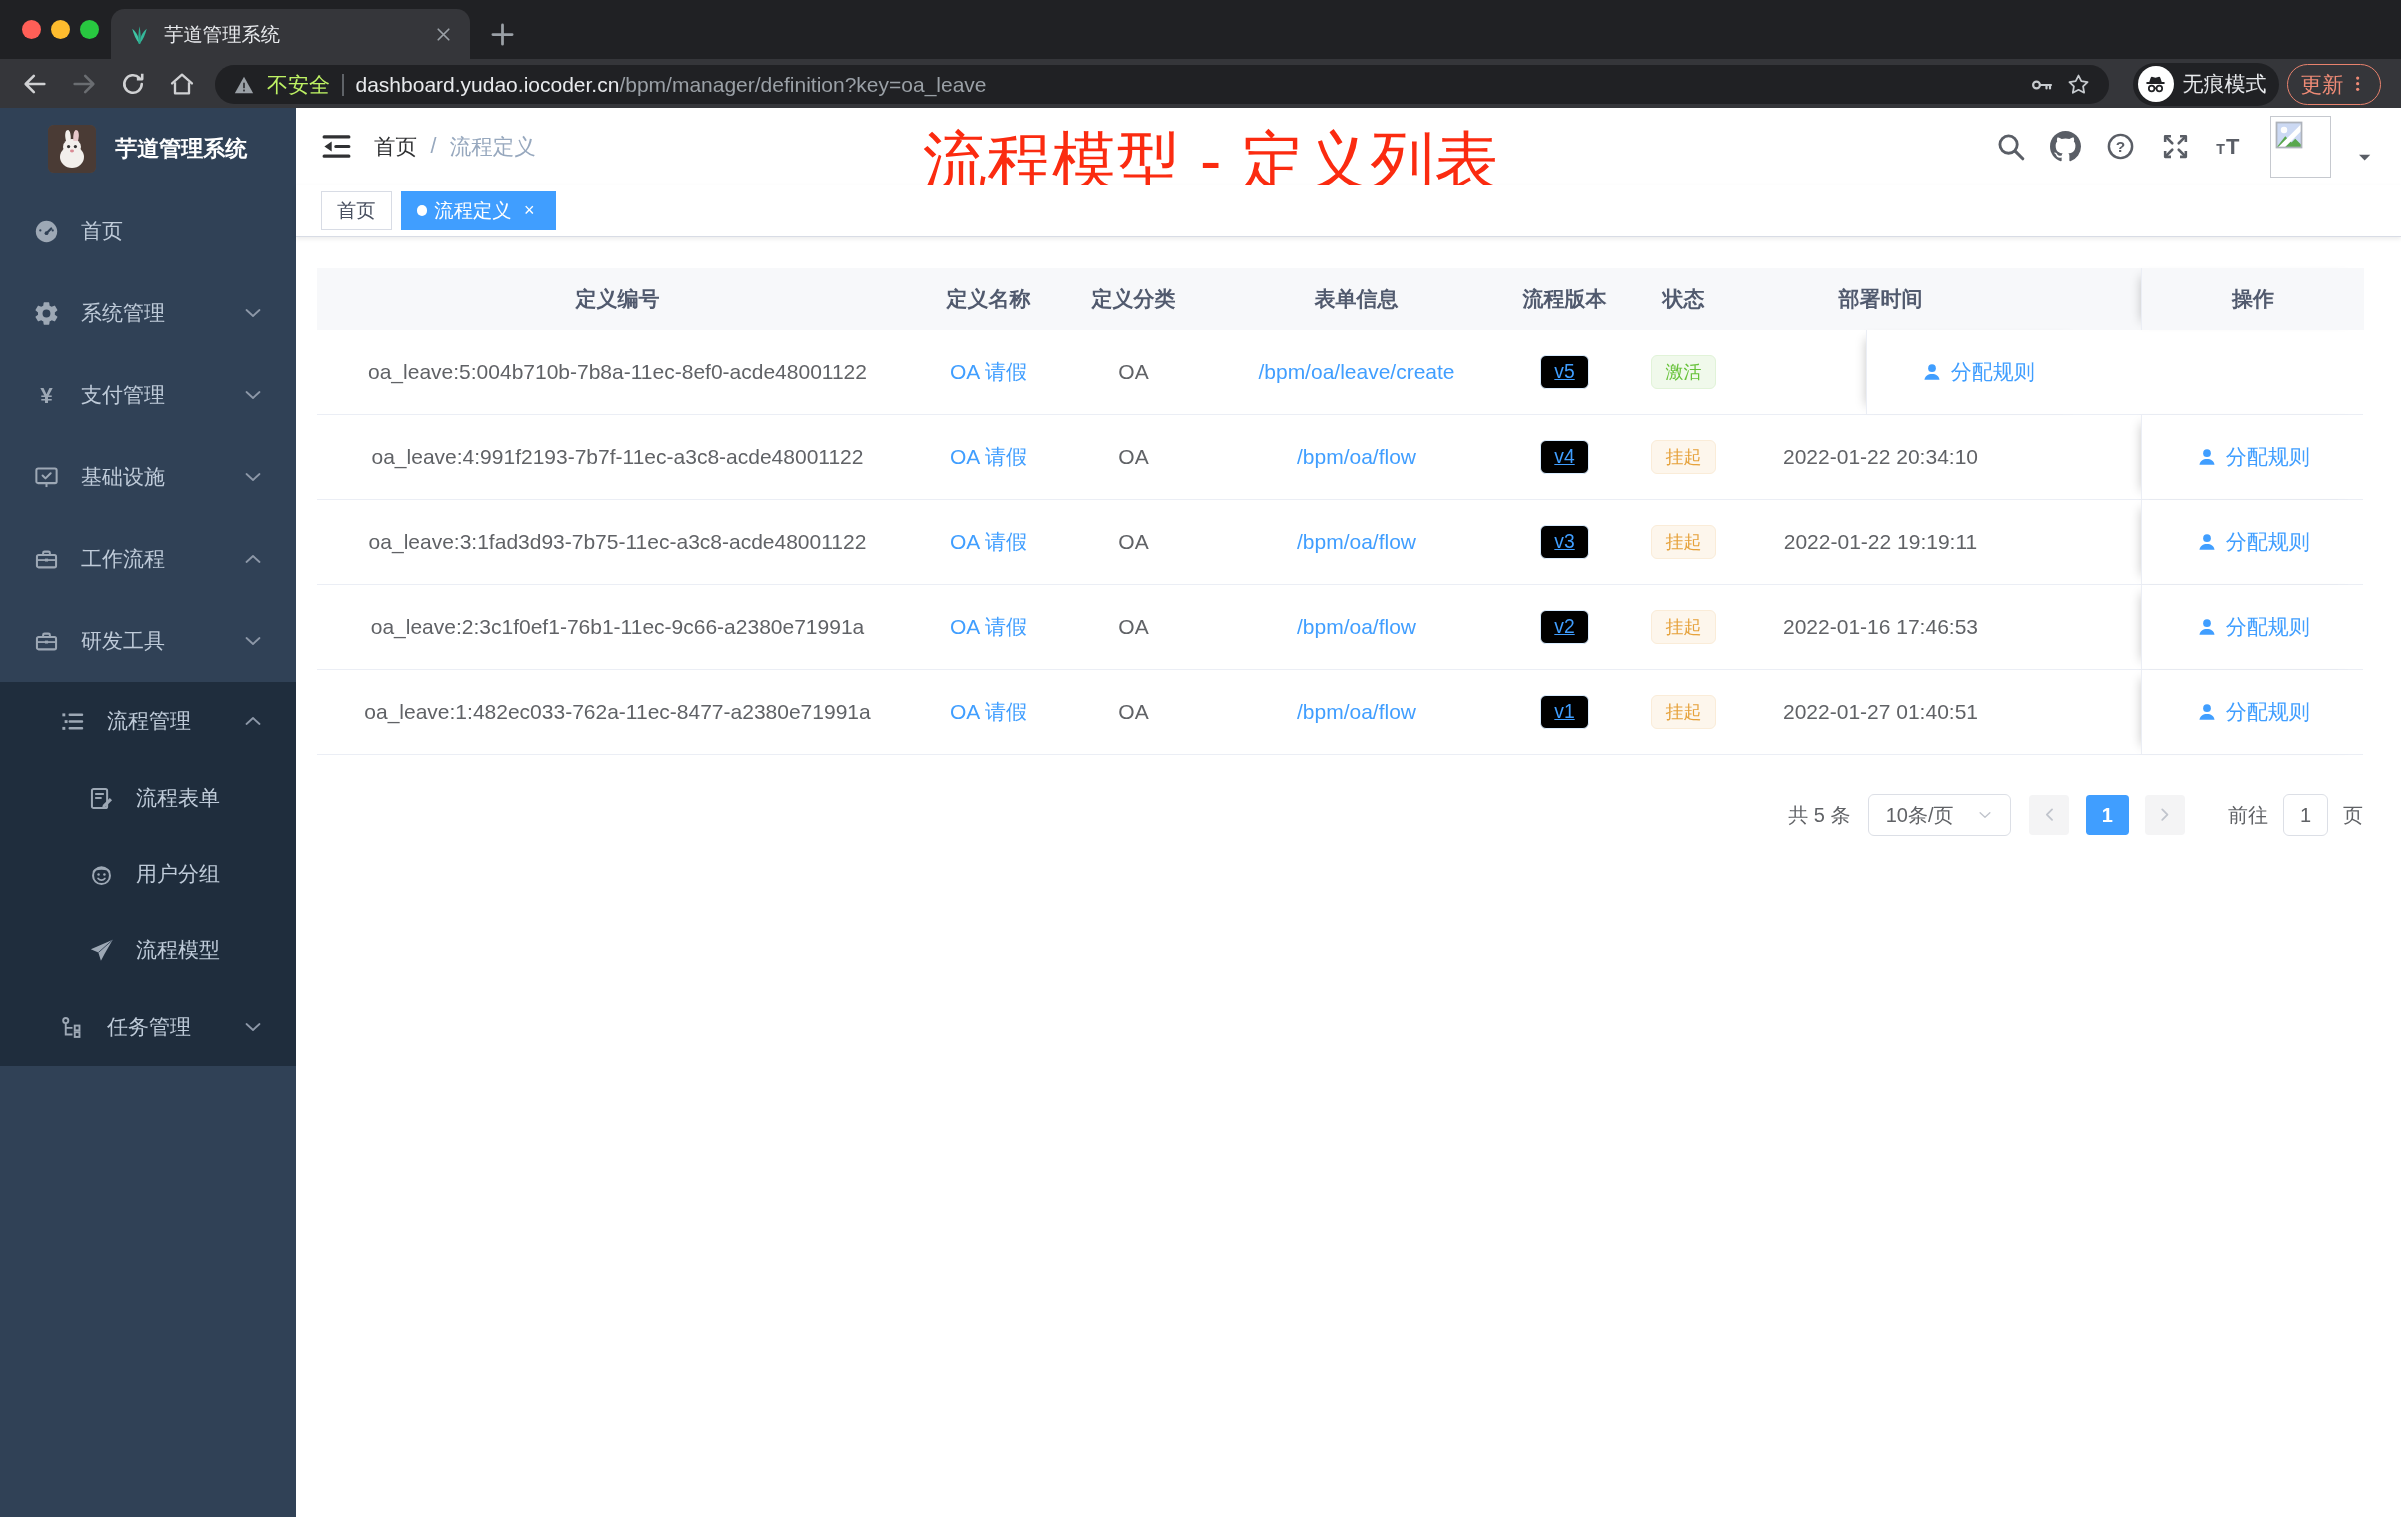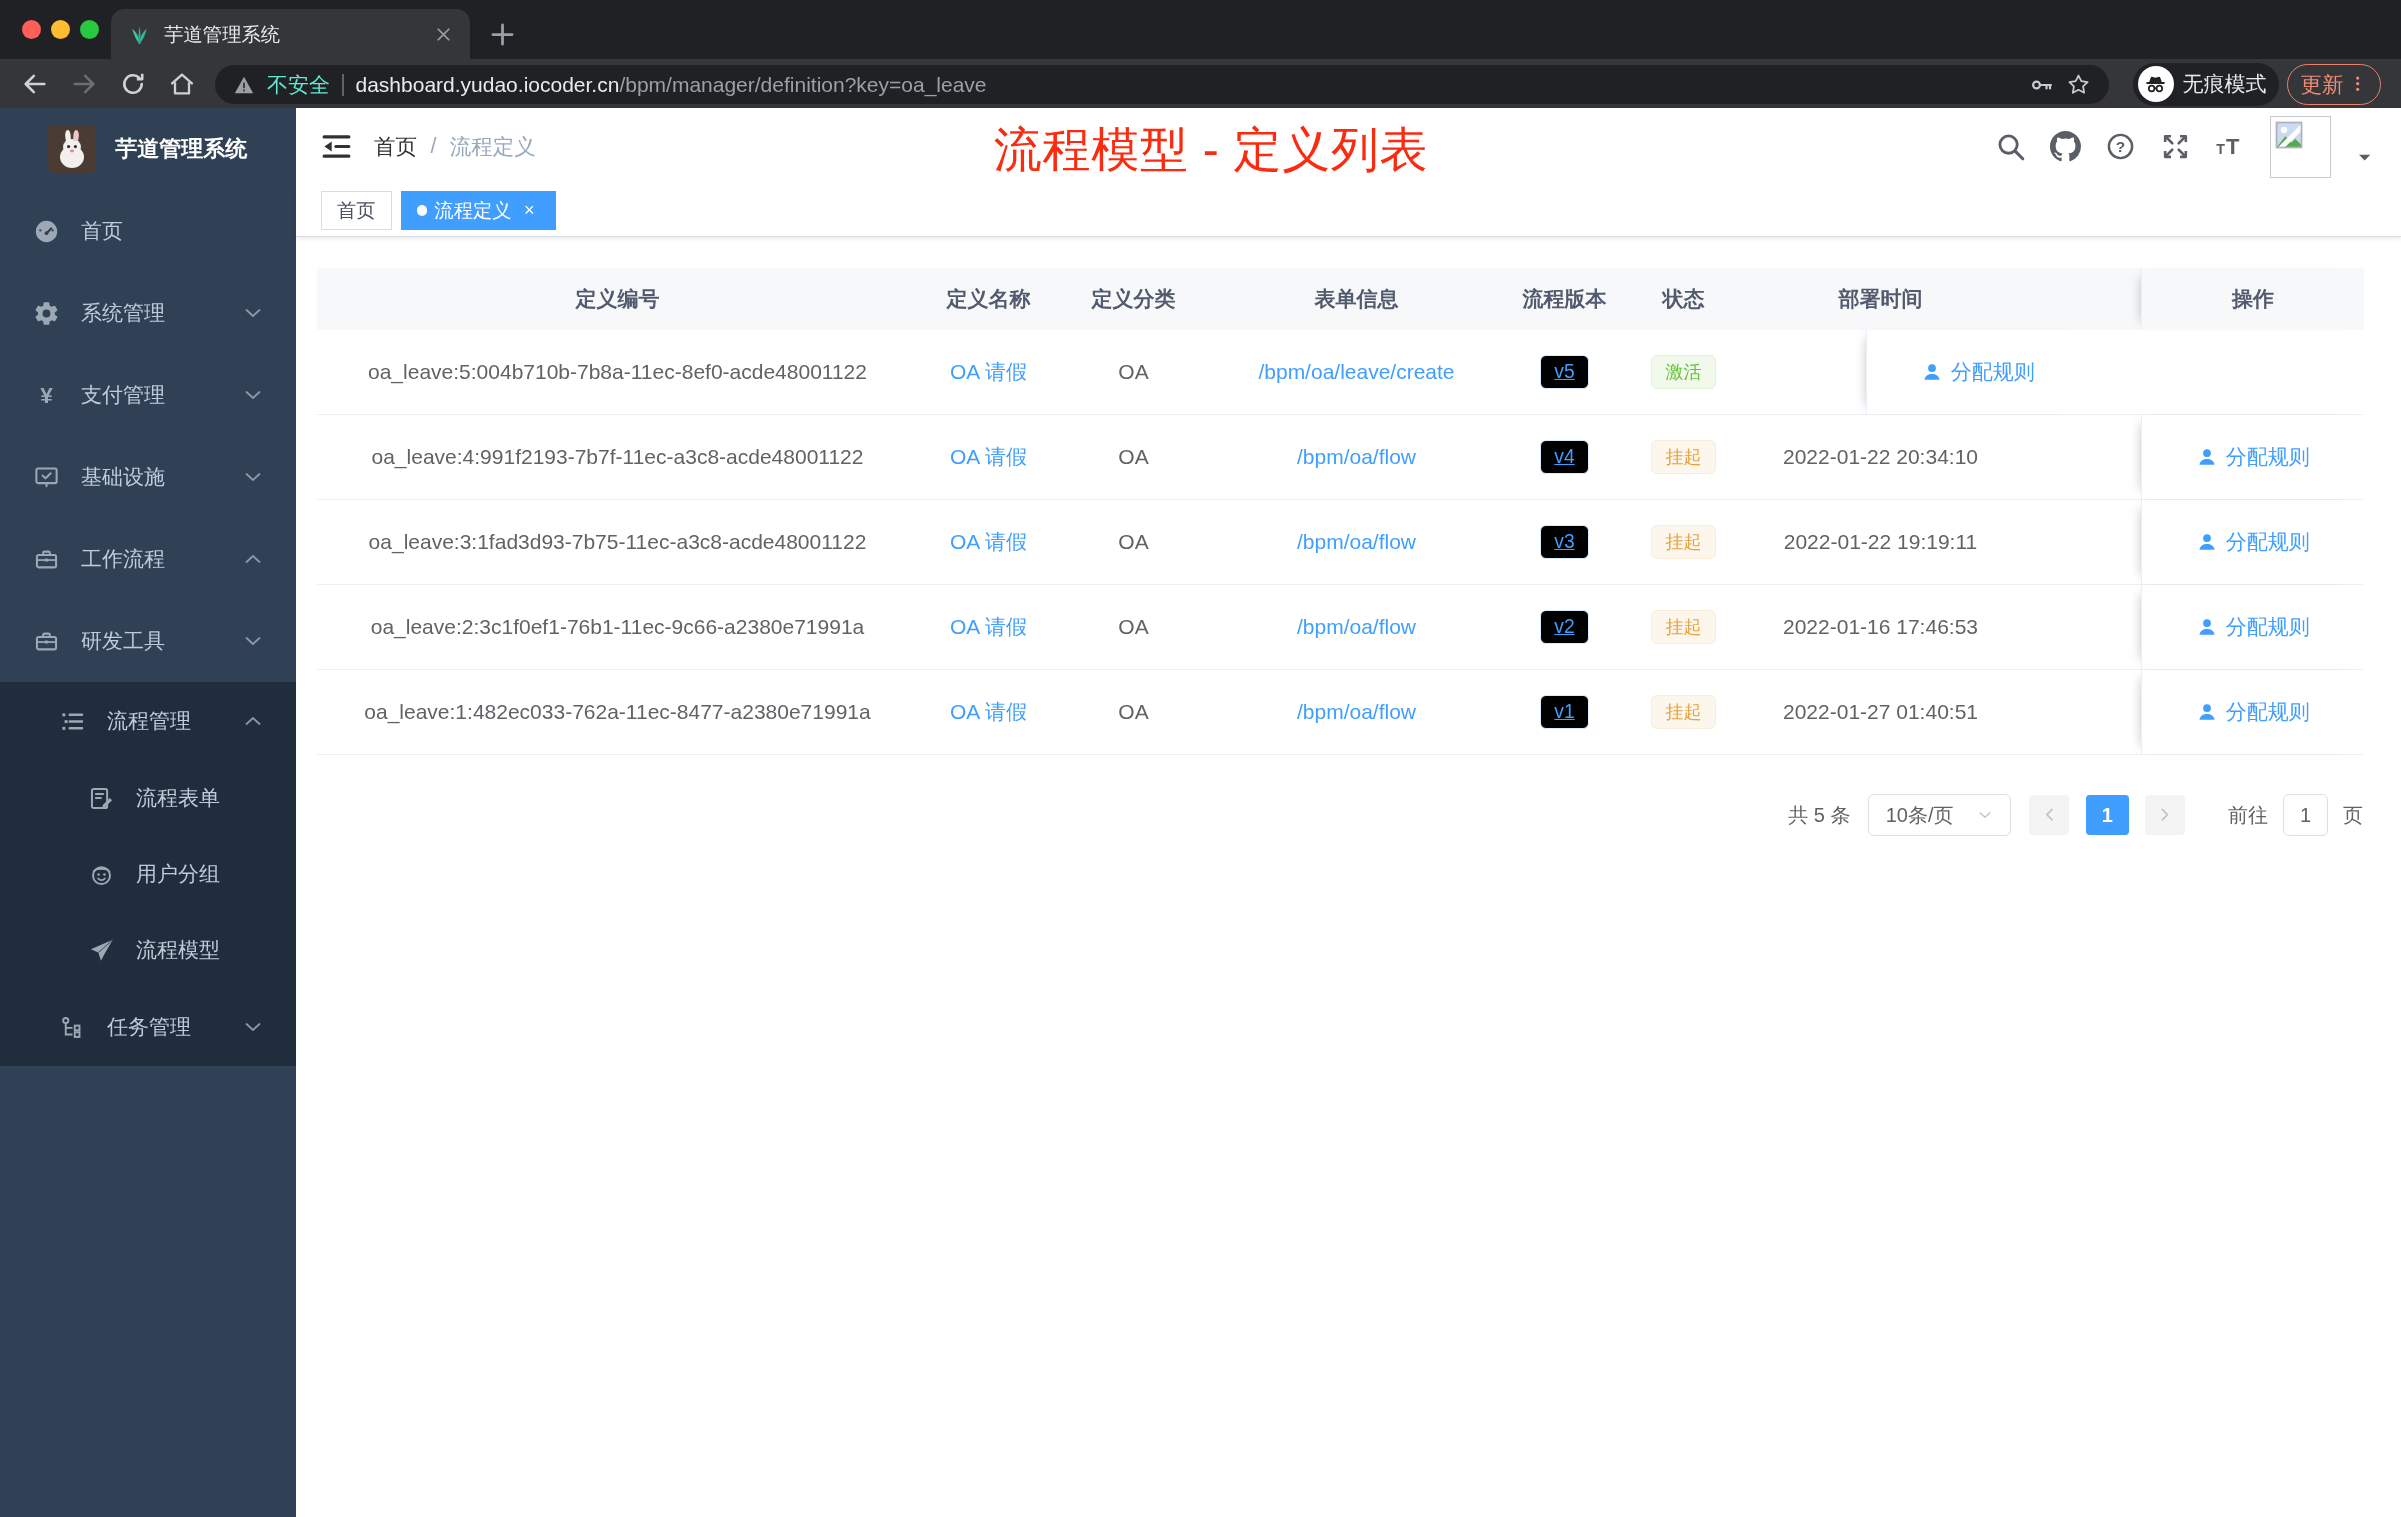--- a/index.html
+++ b/index.html
@@ -14,21 +14,21 @@
   .light { width:19.3px; height:19.3px; border-radius:50%; }
   .tab { position:absolute; left:111px; top:9px; width:359px; height:50px; background:#35363a;
          border-radius:13.4px 13.4px 0 0; display:flex; align-items:center; padding:0 16.3px; gap:12px; }
   .tab-title { color:#e8eaed; font-size:19.3px; flex:1; white-space:nowrap; overflow:hidden; }
   .newtab { position:absolute; left:486px; top:18px; width:33px; height:33px; color:#9aa0a6; }
   .toolbar { height:49px; background:#35363a; display:flex; align-items:center; position:relative; }
   .nav-ic { width:28px; height:28px; color:#d0d1d3; margin-left:21px; }
   .nav-ic.dim { color:#6a6d71; }
   .urlbar { position:absolute; left:215px; top:6px; width:1894px; height:39px; background:#202124;
             border-radius:19.3px; display:flex; align-items:center; padding:0 18px; gap:12px; }
-  .sec-label { color:#5eead4; font-size:21px; }
+  .sec-label { color:#bef264; font-size:21px; }
   .url-div { width:1.5px; height:22px; background:#5f6368; }
   .url-text { font-size:21px; color:#e8eaed; white-space:nowrap; flex:1; }
   .url-text .path { color:#9aa0a6; }
   .incog-pill { position:absolute; left:2133px; top:3.7px; height:43px; background:#202124; border-radius:21.5px;
                 display:flex; align-items:center; gap:9px; padding:0 12px 0 4.5px; }
   .incog-circle { width:36px; height:36px; border-radius:50%; background:#fff; display:flex; align-items:center; justify-content:center; }
   .incog-label { color:#e8eaed; font-size:21px; }
   .update-chip { position:absolute; left:2287px; top:4.5px; width:94px; height:41px; border:1.5px solid #e8826d;
                  border-radius:21px; display:flex; align-items:center; justify-content:center; gap:4.5px; color:#ef8b76; }
   .update-label { font-size:21.5px; }
@@ -51,21 +51,21 @@
   .main { flex:1; display:flex; flex-direction:column; background:#fff; position:relative; }
 
   
   .navbar { height:77px; display:flex; align-items:center; position:relative; background:#fff; }
   .fold { width:33px; height:33px; color:#303133; margin-left:24px; }
   .crumbs { margin-left:21px; font-size:21.5px; display:flex; gap:13.4px; align-items:center; }
   .crumb-home { color:#303133; }
   .crumb-sep { color:#97a8be; }
   .crumb-cur { color:#97a8be; }
   .annotation { position:absolute; left:915px; top:10.4px; transform:translateX(-50%); color:#fb2b10;
-                font-size:48px; font-weight:500; white-space:nowrap; letter-spacing:0.7px; }
+                font-size:64px; font-weight:500; white-space:nowrap; letter-spacing:0.7px; }
   .nav-right { position:absolute; right:27px; top:0; height:77px; display:flex; align-items:center; gap:24px; }
   .hdr-ic { width:31px; height:31px; color:#5a5e66; }
   .avatar-box { width:61px; height:62px; border:1.5px solid #c6c9cf; background:#fff; display:flex;
                 align-items:flex-start; justify-content:flex-start; padding:3px; }
   .avatar-box .ic { width:30px; height:30px; }
   .hdr-caret { width:19.3px; height:19.3px; color:#5a5e66; margin-top:22px; }
 
   
   .tagsbar { height:52px; background:#fff; border-bottom:0.7px solid #d8dce5; box-shadow:0 1.5px 4.5px rgba(0,0,0,.08);
              display:flex; align-items:center; padding-left:25px; gap:9px; position:relative; z-index:2; }

